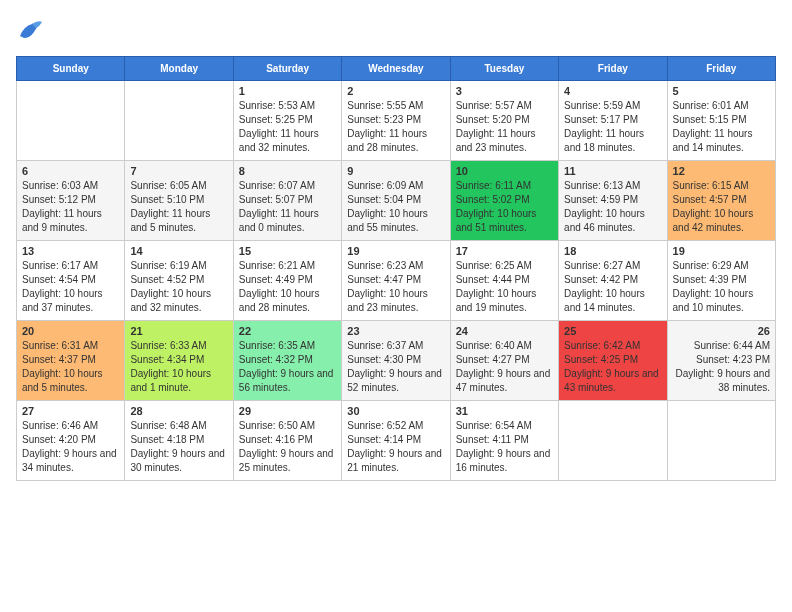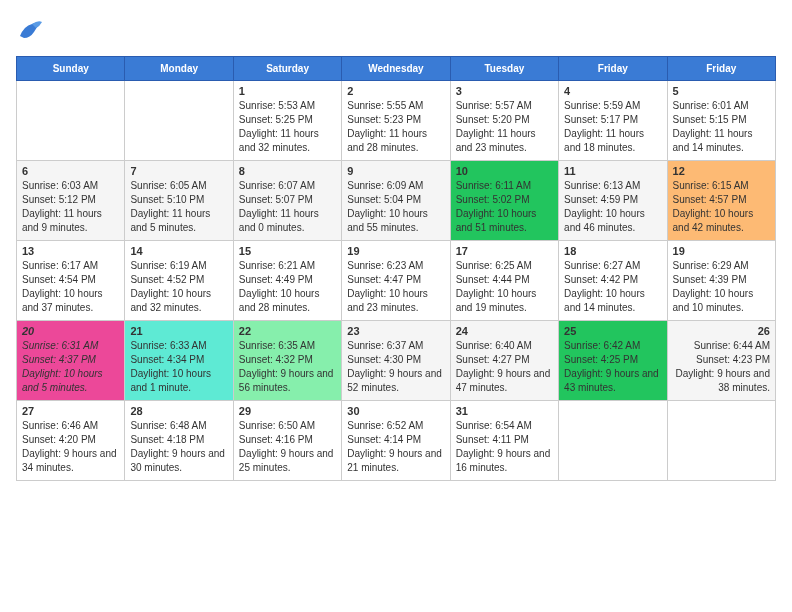--- a/index.html
+++ b/index.html
@@ -203,41 +203,41 @@
         <td>
           <span class="day-number">18</span>
           <div class="day-info">Sunrise: 6:27 AM<br>Sunset: 4:42 PM<br>Daylight: 10 hours and 14 minutes.</div>
         </td>
         <td>
           <span class="day-number">19</span>
           <div class="day-info">Sunrise: 6:29 AM<br>Sunset: 4:39 PM<br>Daylight: 10 hours and 10 minutes.</div>
         </td>
       </tr>
       <tr>
-        <td style="background: #ec4899; font-style: italic;">
+        <td style="background: #fdba74;">
           <span class="day-number">20</span>
           <div class="day-info">Sunrise: 6:31 AM<br>Sunset: 4:37 PM<br>Daylight: 10 hours and 5 minutes.</div>
         </td>
-        <td style="background: #5eead4;">
+        <td style="background: #bef264;">
           <span class="day-number">21</span>
           <div class="day-info">Sunrise: 6:33 AM<br>Sunset: 4:34 PM<br>Daylight: 10 hours and 1 minute.</div>
         </td>
         <td style="background: #86efac;">
           <span class="day-number">22</span>
           <div class="day-info">Sunrise: 6:35 AM<br>Sunset: 4:32 PM<br>Daylight: 9 hours and 56 minutes.</div>
         </td>
         <td style="background: rgb(245, 245, 245); margin-top: 28px;">
           <span class="day-number">23</span>
           <div class="day-info">Sunrise: 6:37 AM<br>Sunset: 4:30 PM<br>Daylight: 9 hours and 52 minutes.</div>
         </td>
         <td style="background: rgb(245, 245, 245); margin-top: 20px;">
           <span class="day-number">24</span>
           <div class="day-info">Sunrise: 6:40 AM<br>Sunset: 4:27 PM<br>Daylight: 9 hours and 47 minutes.</div>
         </td>
-        <td style="background: #22c55e;">
+        <td style="background: #ef4444;">
           <span class="day-number">25</span>
           <div class="day-info">Sunrise: 6:42 AM<br>Sunset: 4:25 PM<br>Daylight: 9 hours and 43 minutes.</div>
         </td>
         <td style="background: rgb(245, 245, 245); text-align: right;">
           <span class="day-number">26</span>
           <div class="day-info">Sunrise: 6:44 AM<br>Sunset: 4:23 PM<br>Daylight: 9 hours and 38 minutes.</div>
         </td>
       </tr>
       <tr>
         <td>

